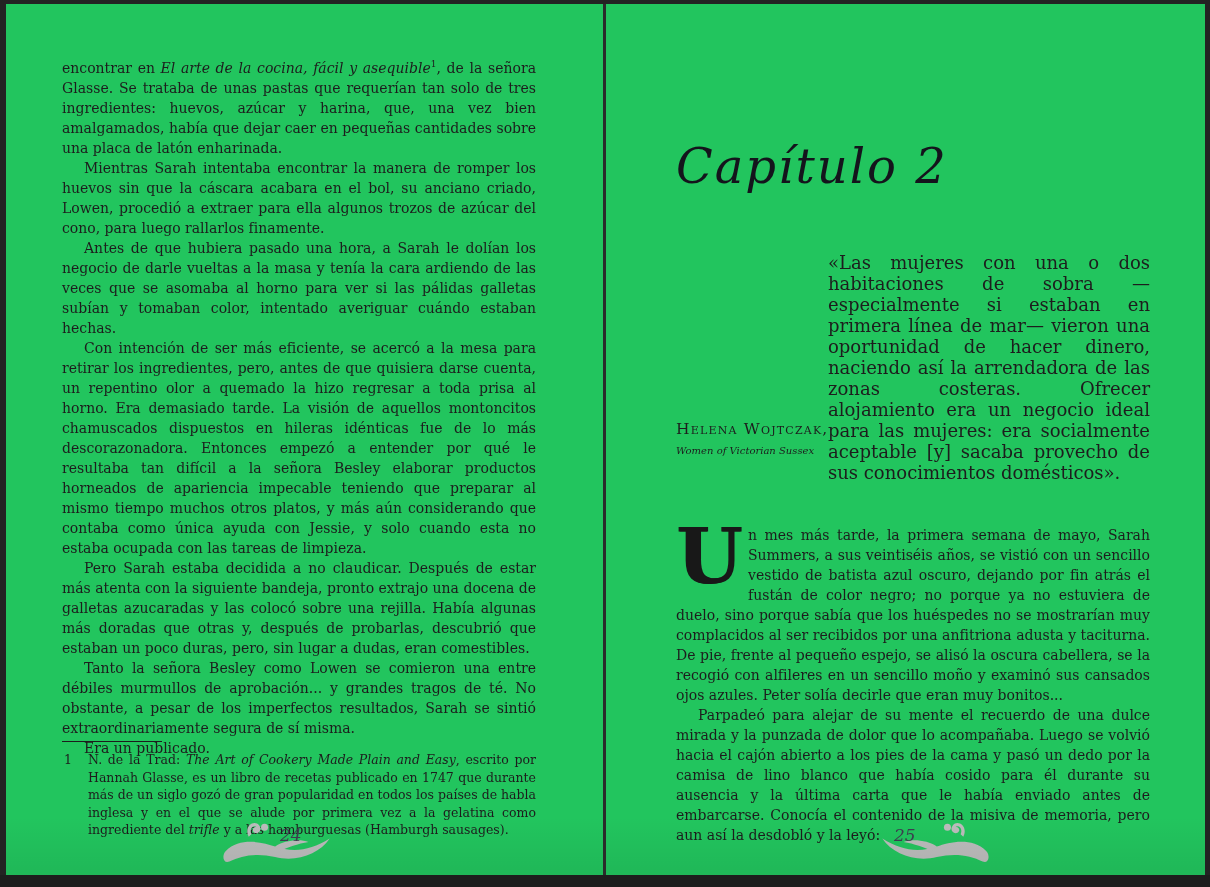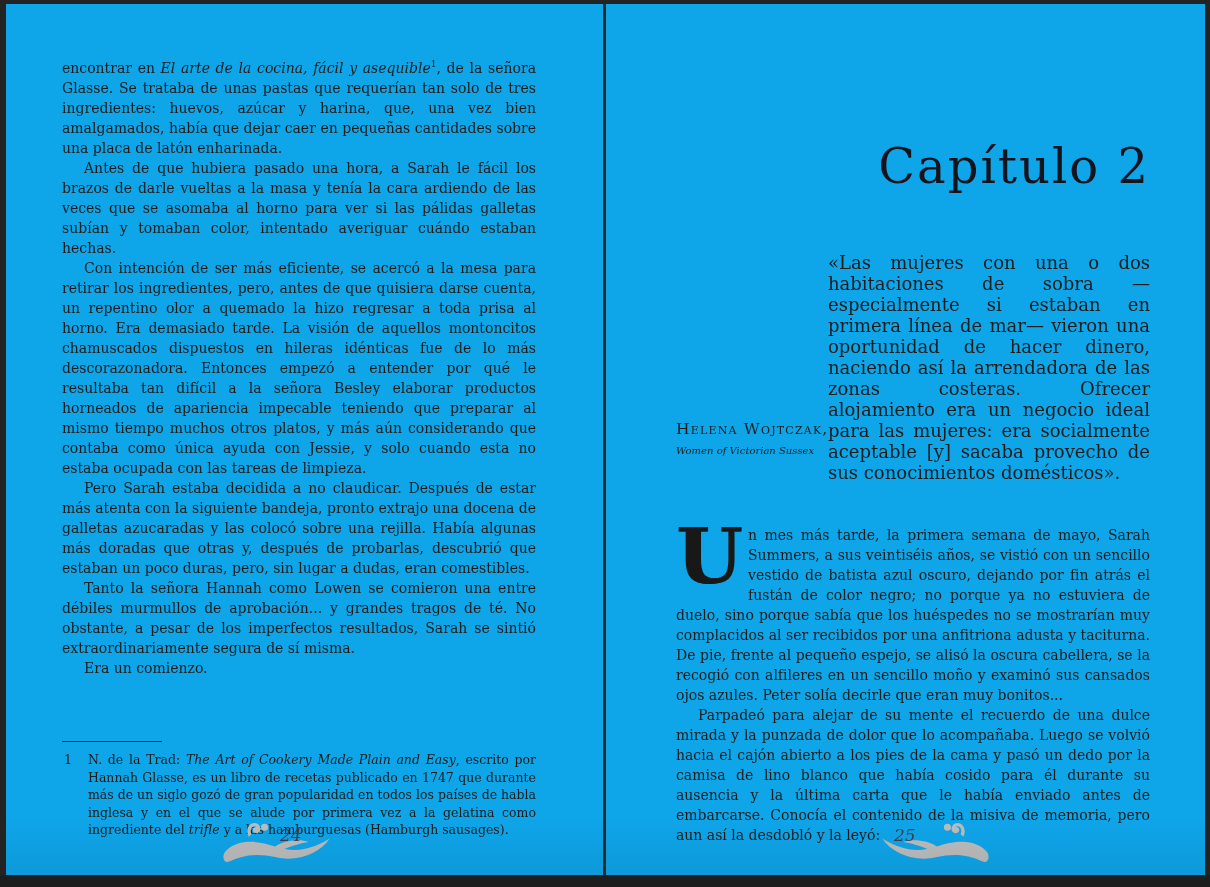--- a/index.html
+++ b/index.html
@@ -7,21 +7,21 @@
     position:relative; width:1210px; height:887px; background:#ffffff;
     overflow:hidden; font-family:"DejaVu Serif", serif; color:#1d1d1d;
   }
   
   .frame-top   { position:absolute; top:0; left:0; right:0; height:4px; background:#232323; }
   .frame-left  { position:absolute; top:0; bottom:0; left:0; width:6px; background:#232323; }
   .frame-right { position:absolute; top:0; bottom:0; right:0; width:5px; background:#232323; }
   .bottom-bar  { position:absolute; bottom:0; left:0; right:0; height:12px; background:#1d1d1d; }
   .divider     { position:absolute; top:4px; bottom:12px; left:603px; width:3px; background:#2b2b2b; }
 
-  .page { position:absolute; top:4px; bottom:12px; background:#0ea5e9; }
+  .page { position:absolute; top:4px; bottom:12px; background:#22c55e; }
   .page-left  { left:6px;   width:597px; }
   .page-right { left:606px; right:5px; }
   .page-shade { position:absolute; left:0; right:0; bottom:0; height:58px;
                 background:linear-gradient(180deg, rgba(0,0,0,0) 0%, rgba(0,0,0,0.07) 100%); }
 
   .textblock { position:absolute; top:0; bottom:0; width:474px; }
   .page-left  .textblock { left:56px; }
   .page-right .textblock { left:70px; }
 
   
@@ -42,22 +42,22 @@
   .folio { position:absolute; bottom:8px; left:50%; transform:translateX(-50%);
            width:170px; height:48px; }
   .folio svg { position:absolute; top:2px; width:120px; height:44px; }
   .folio-left  svg { left:2px; }
   .folio-right svg { left:48px; transform:scaleX(-1); }
   .folio .num { position:absolute; top:6px; font-style:italic; font-size:17px; color:#3e3e50; }
   .folio-left  .num { left:66px; }
   .folio-right .num { left:66px; }
 
   
-  .chapter-title { position:absolute; top:132px; left:0; right:0; text-align:right;
-                   font-size:48px; line-height:60px; color:#14141c;
+  .chapter-title { position:absolute; top:132px; left:0; right:0; text-align:left;
+                   font-style:italic; font-size:48px; line-height:60px; color:#14141c;
                    letter-spacing:2px; }
   .epigraph { position:absolute; top:248px; left:152px; right:0; text-align:justify;
               font-size:18px; line-height:21px; }
   .attribution { position:absolute; top:415px; left:0; right:0; text-align:left; }
   .attr-author { font-variant:small-caps; letter-spacing:1.2px; font-size:15.5px; line-height:21px; }
   .attr-source { font-style:italic; font-size:10px; line-height:21px; }
 
   .rp-body { position:absolute; top:521px; left:0; right:0; }
   .dropcap { float:left; width:62px; height:58px; margin:3px 10px 2px 0;
              font-size:76px; line-height:58px; font-weight:700; color:#181818;
@@ -66,25 +66,26 @@
 </style>
 </head>
 <body>
 
 <div class="screen">
 
   <div class="page page-left">
     <div class="textblock">
       <div class="lp-body">
           <p class="para"><span>encontrar en </span><span class="i">El arte de la cocina, fácil y asequible</span><sup>1</sup><span>, de la señora Glasse. Se trataba de unas pastas que requerían tan solo de tres ingredientes: huevos, azúcar y harina, que, una vez bien amalgamados, había que dejar caer en pequeñas cantidades sobre una placa de latón enharinada.</span></p>
-          <p class="para indent"><span>Antes de que hubiera pasado una hora, a Sarah le fácil los brazos de darle vueltas a la masa y tenía la cara ardiendo de las veces que se asomaba al horno para ver si las pálidas galletas subían y tomaban color, intentado averiguar cuándo estaban hechas.</span></p>
+          <p class="para indent"><span>Mientras Sarah intentaba encontrar la manera de romper los huevos sin que la cáscara acabara en el bol, su anciano criado, Lowen, procedió a extraer para ella algunos trozos de azúcar del cono, para luego rallarlos finamente.</span></p>
+          <p class="para indent"><span>Antes de que hubiera pasado una hora, a Sarah le dolían los negocio de darle vueltas a la masa y tenía la cara ardiendo de las veces que se asomaba al horno para ver si las pálidas galletas subían y tomaban color, intentado averiguar cuándo estaban hechas.</span></p>
           <p class="para indent"><span>Con intención de ser más eficiente, se acercó a la mesa para retirar los ingredientes, pero, antes de que quisiera darse cuenta, un repentino olor a quemado la hizo regresar a toda prisa al horno. Era demasiado tarde. La visión de aquellos montoncitos chamuscados dispuestos en hileras idénticas fue de lo más descorazonadora. Entonces empezó a entender por qué le resultaba tan difícil a la señora Besley elaborar productos horneados de apariencia impecable teniendo que preparar al mismo tiempo muchos otros platos, y más aún considerando que contaba como única ayuda con Jessie, y solo cuando esta no estaba ocupada con las tareas de limpieza.</span></p>
           <p class="para indent"><span>Pero Sarah estaba decidida a no claudicar. Después de estar más atenta con la siguiente bandeja, pronto extrajo una docena de galletas azucaradas y las colocó sobre una rejilla. Había algunas más doradas que otras y, después de probarlas, descubrió que estaban un poco duras, pero, sin lugar a dudas, eran comestibles.</span></p>
-          <p class="para indent"><span>Tanto la señora Hannah como Lowen se comieron una entre débiles murmullos de aprobación... y grandes tragos de té. No obstante, a pesar de los imperfectos resultados, Sarah se sintió extraordinariamente segura de sí misma.</span></p>
-          <p class="para indent"><span>Era un comienzo.</span></p>
+          <p class="para indent"><span>Tanto la señora Besley como Lowen se comieron una entre débiles murmullos de aprobación... y grandes tragos de té. No obstante, a pesar de los imperfectos resultados, Sarah se sintió extraordinariamente segura de sí misma.</span></p>
+          <p class="para indent"><span>Era un publicado.</span></p>
         </div>
 
       <div class="footnote">
         <div class="fn-rule"></div>
         <p class="fn">
           <span class="fn-num">1</span>
           <span><span>N. de la Trad: </span><span class="i">The Art of Cookery Made Plain and Easy</span><span>, escrito por Hannah Glasse, es un libro de recetas publicado en 1747 que durante más de un siglo gozó de gran popularidad en todos los países de habla inglesa y en el que se alude por primera vez a la gelatina como ingrediente del </span><span class="i">trifle</span><span> y a las hamburguesas (Hamburgh sausages).</span></span>
         </p>
       </div>
 

